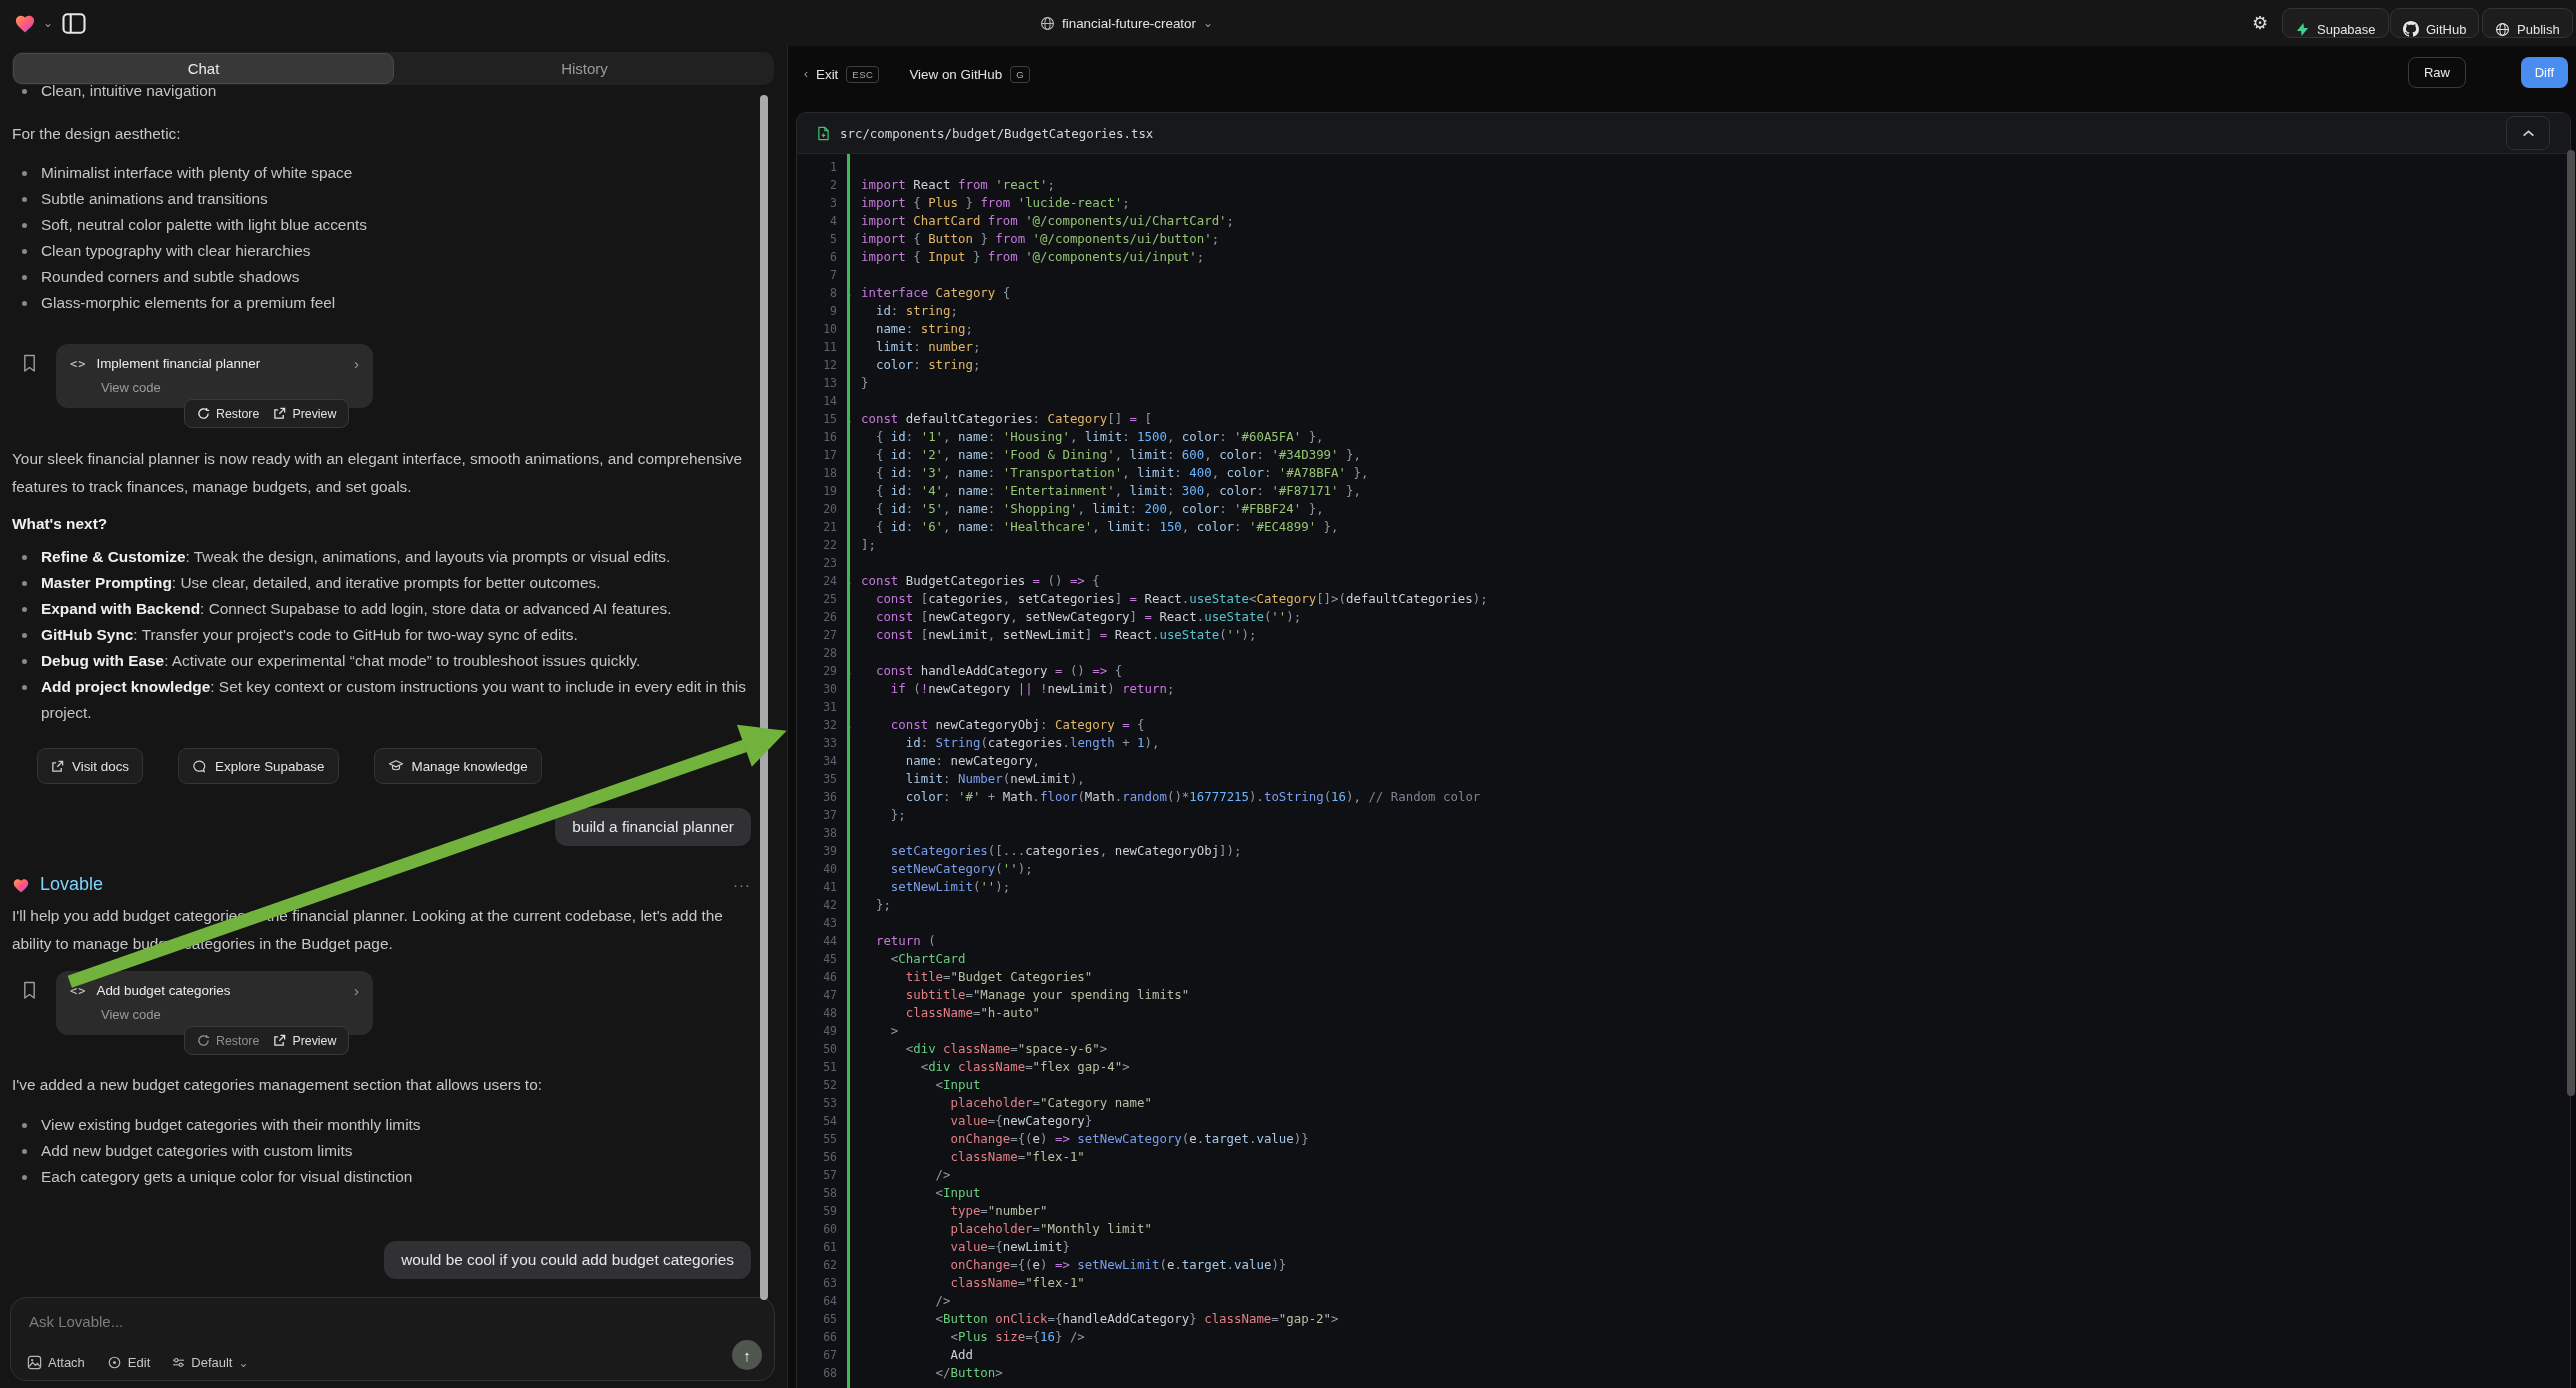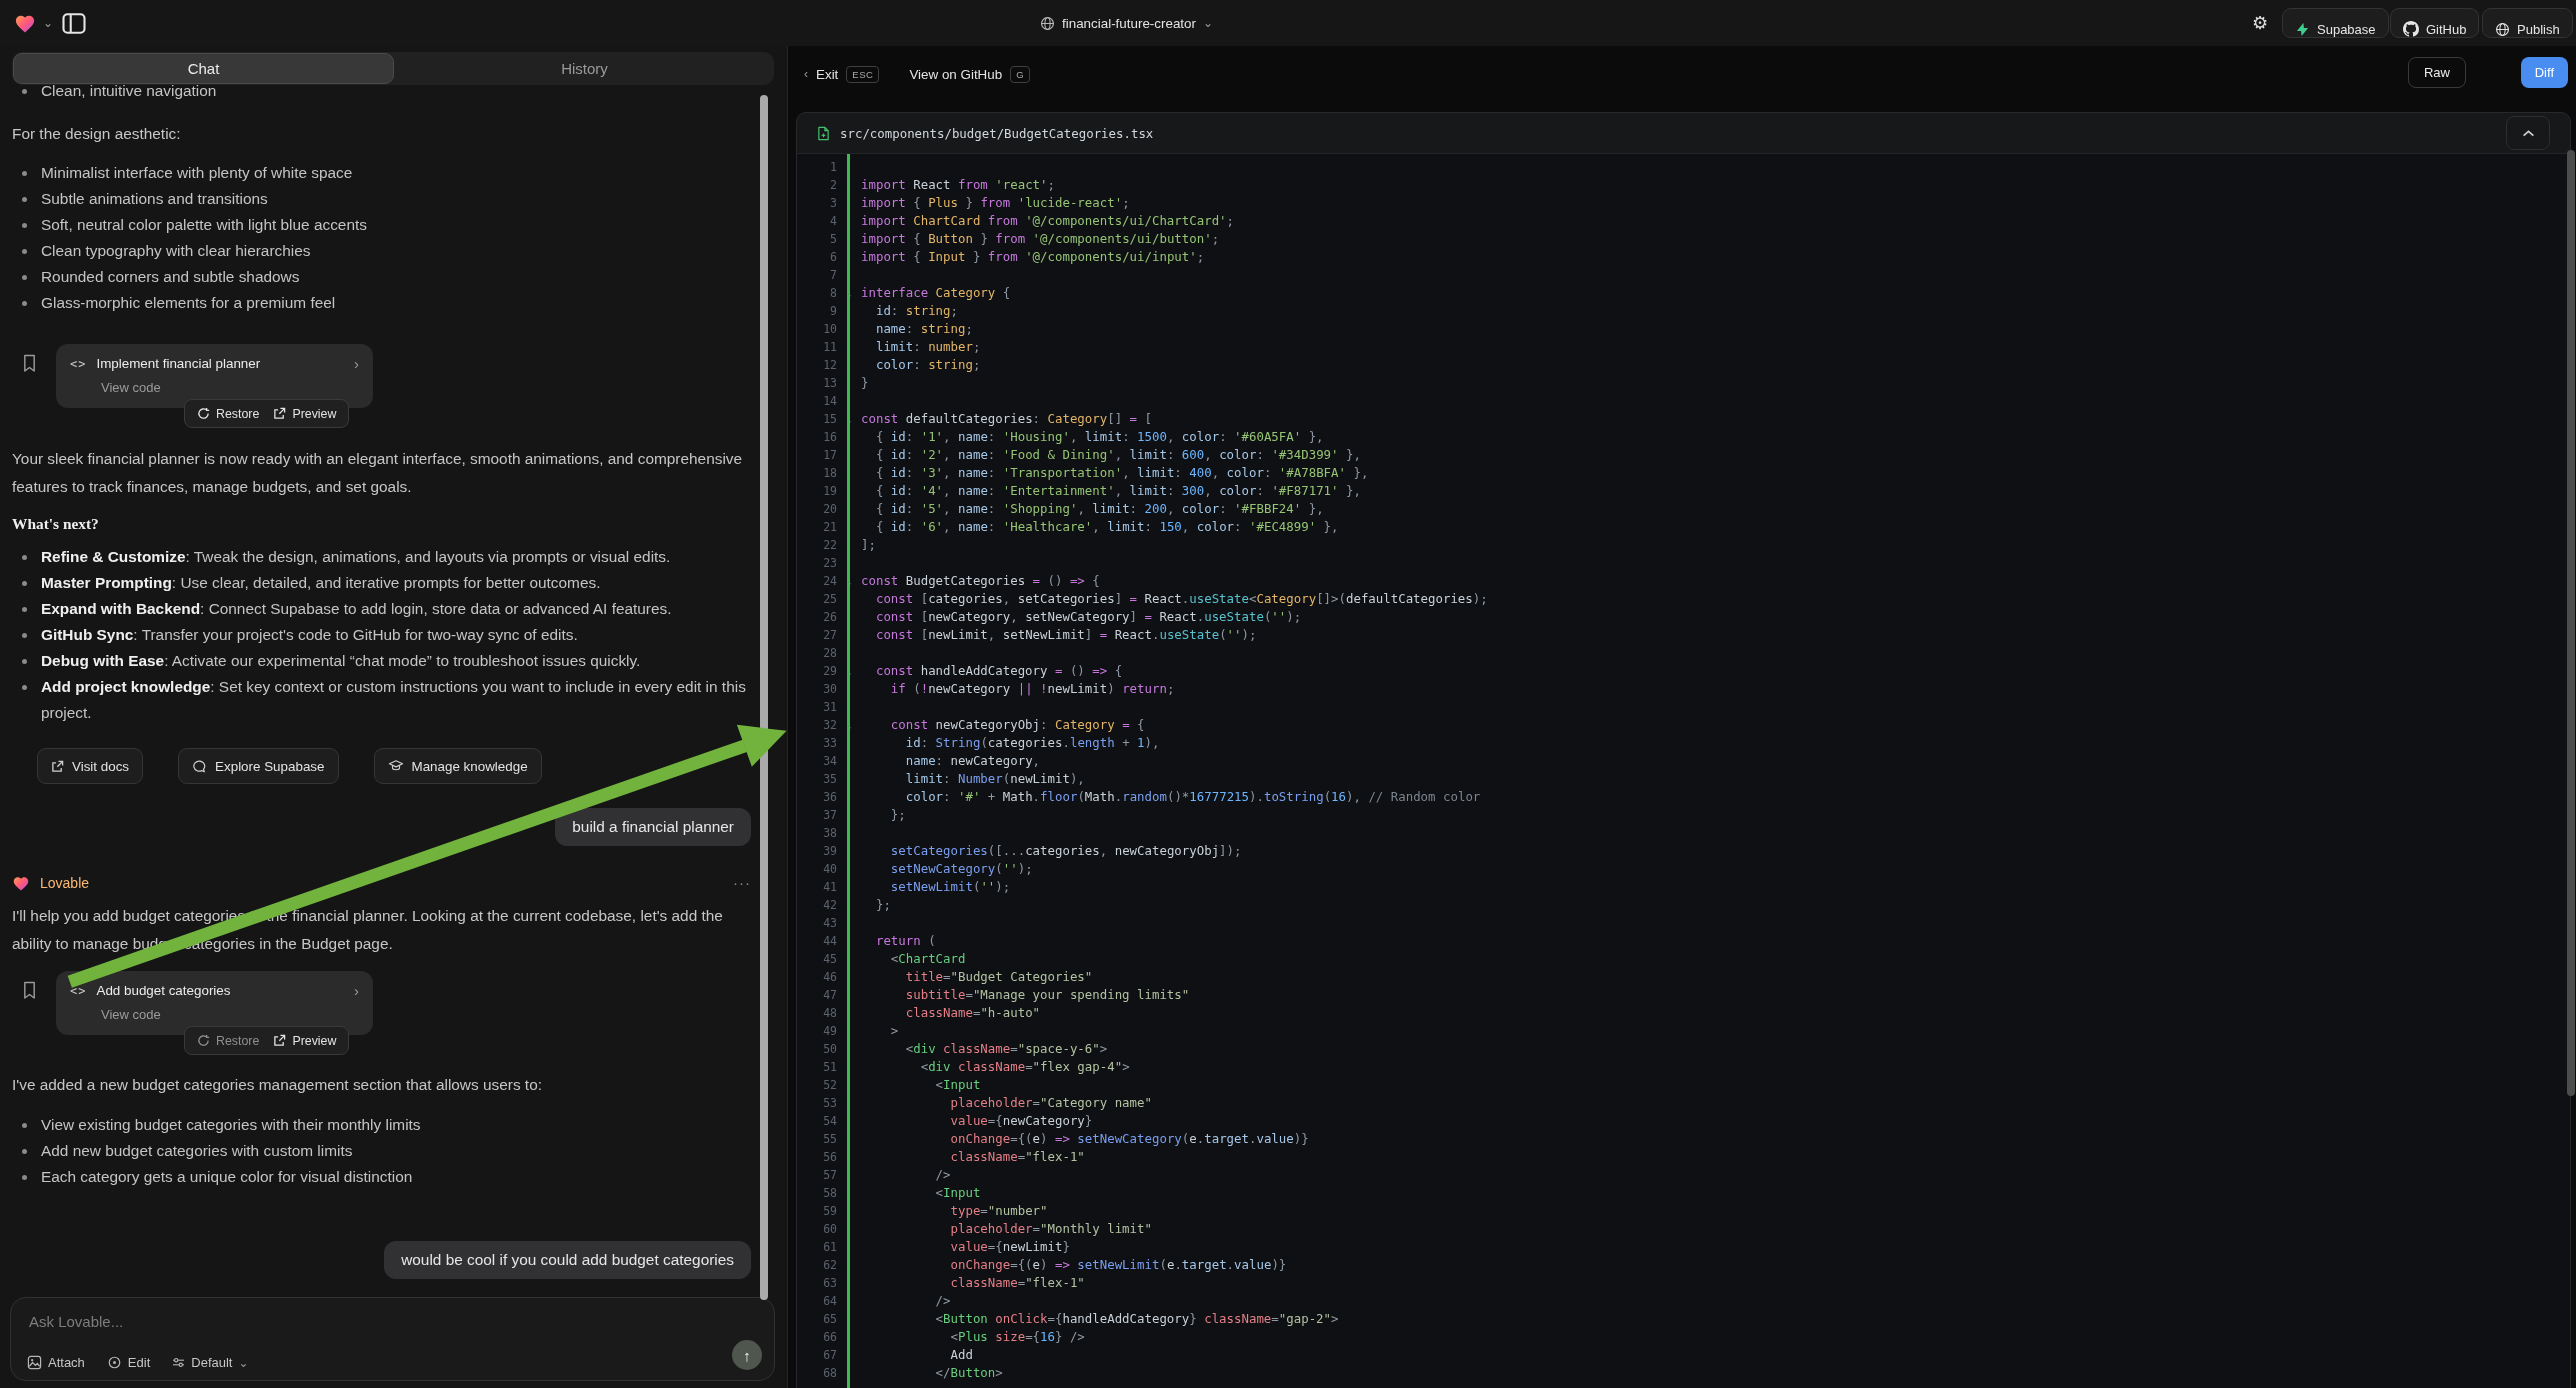--- a/index.html
+++ b/index.html
@@ -16,21 +16,21 @@
             font-size:18px;color:#dcdcdc;}
   
   #chat-panel{position:absolute;left:0;top:46px;width:787px;height:1342px;background:#151515;overflow:hidden;}
   #tabbar{position:absolute;left:12px;top:6px;width:762px;height:33px;background:#212121;border-radius:10px;display:flex;}
   .tab{flex:1;display:flex;align-items:center;justify-content:center;font-size:15px;color:#9a9a9a;border-radius:9px;}
   .tab.active{background:#383838;color:#ececec;border:1px solid #4a4a4a;margin:1px;}
   .bullet{position:relative;display:flex;align-items:flex-start;line-height:26px;font-size:15.4px;color:#c4c4c4;}
   .bullet .dot{width:5px;height:5px;border-radius:50%;background:#8a8a8a;margin:11px 14px 0 22px;flex:none;}
   .bullet b{color:#efefef;font-weight:bold;}
   .msg{position:absolute;left:12px;width:739px;font-size:15.4px;line-height:28px;color:#c6c6c6;}
-  .heading{font-weight:bold;color:#f0f0f0;font-family:Liberation Serif, serif;}
+  .heading{font-weight:bold;color:#f0f0f0;}
   
   .vcard-wrap{position:absolute;left:0;width:787px;}
   .bookmark{position:absolute;left:22px;top:10px;color:#9c9c9c;}
   .vcard{position:absolute;left:56px;top:0;width:317px;height:64px;background:#2b2b2b;border-radius:12px;
          box-sizing:border-box;padding:11px 14px;}
   .vcard .row1{display:flex;align-items:center;gap:10px;font-size:13.4px;color:#ececec;}
   .codeglyph{font-family:"DejaVu Sans Mono",monospace;font-size:12px;color:#c9c9c9;letter-spacing:1px;}
   .vcard .chevr{margin-left:auto;color:#9a9a9a;font-size:15px;}
   .viewcode{margin:8px 0 0 31px;font-size:13px;color:#9b9b9b;}
   .rp-pill{position:absolute;left:184px;top:55px;height:29px;background:#202020;border:1px solid #3a3a3a;border-radius:8px;
@@ -38,21 +38,21 @@
   .rp-item{display:flex;align-items:center;gap:6px;color:#e3e3e3;}
   .rp-item.dim{color:#8f8f8f;}
   
   #action-row{position:absolute;left:12px;display:flex;gap:10px;}
   .act-btn{height:34px;display:flex;align-items:center;gap:8px;background:#1e1e1e;border:1px solid #353535;
            border-radius:9px;padding:0 13px;font-size:13.4px;color:#e3e3e3;margin-left:25px;}
   
   .ubbl{position:absolute;right:36px;background:#313134;border-radius:12px;padding:10px 17px;font-size:15.4px;color:#e6e6e6;}
   
   #lovable-row{position:absolute;left:12px;width:739px;display:flex;align-items:center;gap:10px;}
-  #lovable-row .nm{font-size:14px;color:#fdba74;}
+  #lovable-row .nm{font-size:18px;color:#7dd3fc;}
   #msg-menu{margin-left:auto;color:#8a8a8a;font-size:15px;letter-spacing:1px;}
   
   #ask-box{position:absolute;left:10px;top:1251px;width:765px;height:84px;background:#1a1a1a;border:1px solid #313131;
            border-radius:16px;box-sizing:border-box;padding:14px 16px;}
   #ask-input{width:100%;border:0;background:transparent;outline:none;font-size:15px;color:#e6e6e6;
              font-family:"Liberation Sans",sans-serif;}
   #ask-input::placeholder{color:#7d7d7d;}
   #ask-controls{position:absolute;left:16px;bottom:10px;display:flex;align-items:center;gap:22px;font-size:13px;color:#c6c6c6;}
   .ctl{display:flex;align-items:center;gap:6px;color:#c6c6c6;}
   #send-btn{position:absolute;right:12px;bottom:10px;width:30px;height:30px;border-radius:50%;background:#4e564e;

